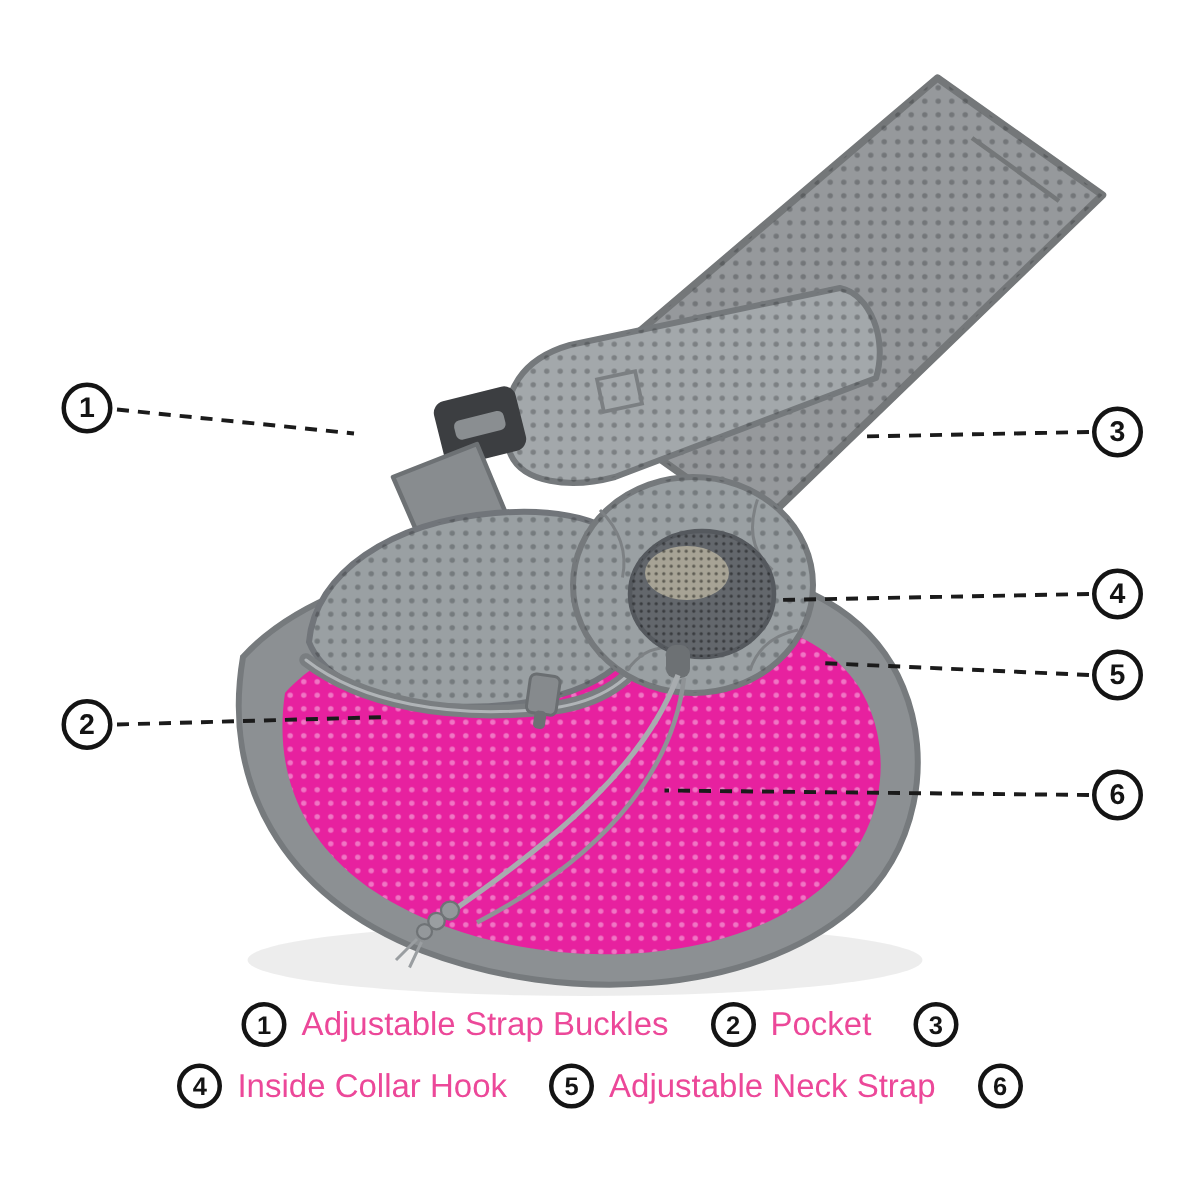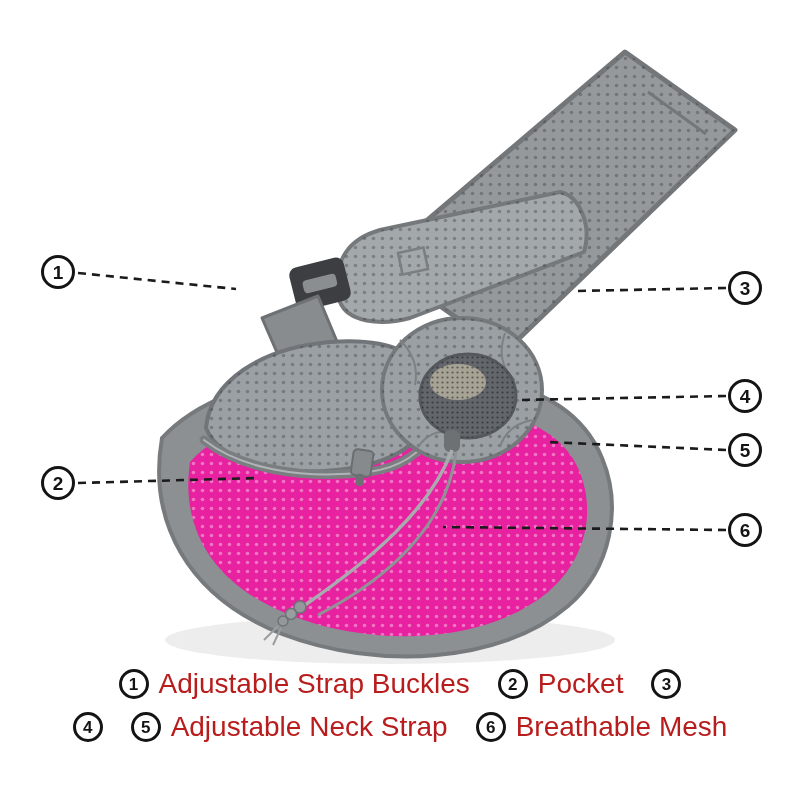--- a/index.html
+++ b/index.html
@@ -14,21 +14,21 @@
   }
   .legend{position:absolute;left:0;right:0;top:668px;display:flex;flex-direction:column;gap:11px;align-items:center;}
   .legend-row{display:flex;gap:28px;align-items:center;justify-content:center;}
   .legend-item{display:flex;align-items:center;gap:10px;}
   .legend-badge{
     width:30px;height:30px;box-sizing:border-box;flex:none;
     border:3px solid #141414;border-radius:50%;
     display:flex;align-items:center;justify-content:center;
     font-weight:bold;font-size:17px;color:#141414;line-height:1;
   }
-  .legend-label{font-size:28px;color:#b91c1c;white-space:nowrap;}
+  .legend-label{font-size:22px;color:#ec4899;white-space:nowrap;}
 </style>
 </head>
 <body>
 
 <div class="stage">
 
   <svg class="art" viewBox="0 0 800 800">
     <defs>
       <pattern id="dotsDark" width="9" height="9" patternUnits="userSpaceOnUse">
         <circle cx="4.5" cy="4.5" r="1.8" fill="rgba(40,42,46,0.32)"></circle>
@@ -132,25 +132,25 @@
         <span class="legend-badge">2</span>
         <span class="legend-label">Pocket</span>
       </div>
       <div class="legend-item">
         <span class="legend-badge">3</span>
       </div>
     </div>
     <div class="legend-row">
       <div class="legend-item">
         <span class="legend-badge">4</span>
+        <span class="legend-label">Inside Collar Hook</span>
       </div>
       <div class="legend-item">
         <span class="legend-badge">5</span>
         <span class="legend-label">Adjustable Neck Strap</span>
       </div>
       <div class="legend-item">
         <span class="legend-badge">6</span>
-        <span class="legend-label">Breathable Mesh</span>
       </div>
     </div>
   </div>
 
 </div>
 
 </body></html>

